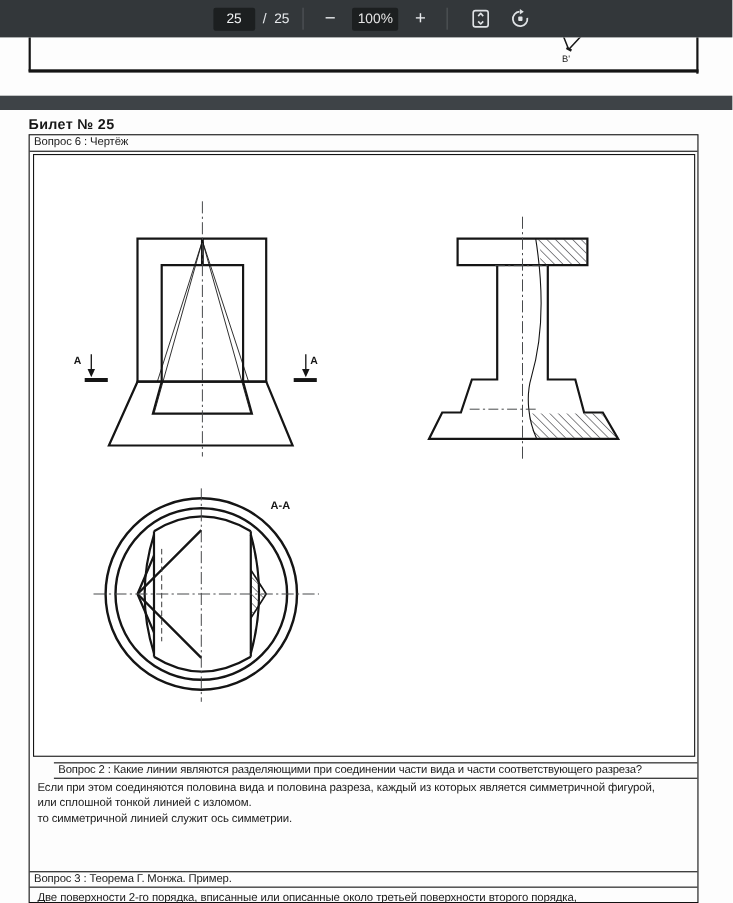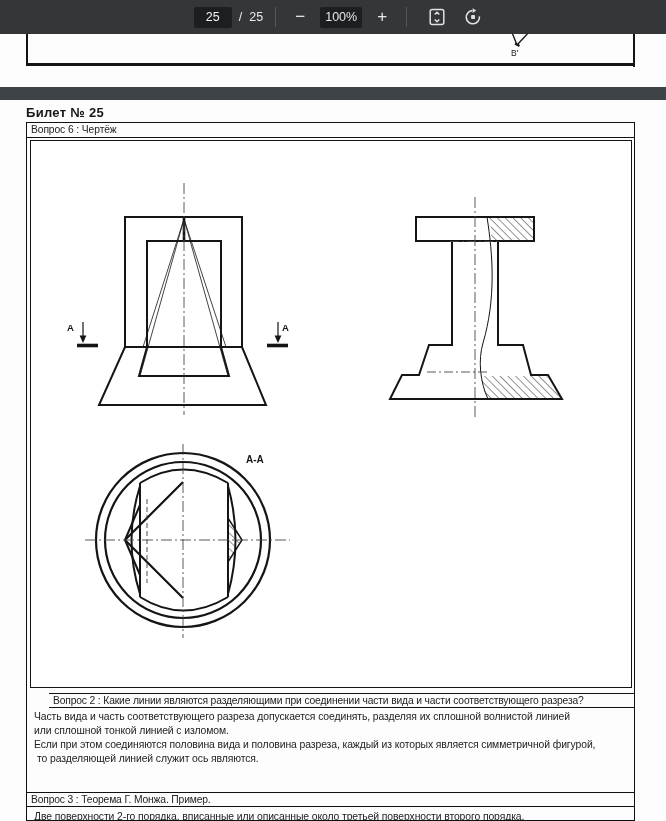--- a/index.html
+++ b/index.html
@@ -176,24 +176,23 @@
           <line x1="54" y1="399" x2="259" y2="399" stroke="#46484a" stroke-width="0.9" stroke-dasharray="11,3,2,3"></line>
           <line x1="152" y1="303" x2="152" y2="497" stroke="#46484a" stroke-width="0.9" stroke-dasharray="11,3,2,3"></line>
           <text x="215" y="322" font-size="10" font-weight="bold" fill="#151515" stroke="none">A-A</text>
         </g>
       </svg>
     </div>
 
     <div class="row-q2h">Вопрос 2 : Какие линии являются разделяющими при соединении части вида и части соответствующего разреза?</div>
 
     <div class="answer answer-q2">
-      <div class="ln">Часть вида и часть соответствующего разреза допускается соединять, разделяя их сплошной волнистой линией</div>
+      <div class="ln">Если при этом соединяются половина вида и половина разреза, каждый из которых является симметричной фигурой,</div>
       <div class="ln">или сплошной тонкой линией с изломом.</div>
-      <div class="ln">Если при этом соединяются половина вида и половина разреза, каждый из которых является симметричной фигурой,</div>
-      <div class="ln">то разделяющей линией служит ось являются.</div>
+      <div class="ln">то симметричной линией служит ось симметрии.</div>
     </div>
 
     <div class="row-q3h">Вопрос 3 : Теорема Г. Монжа. Пример.</div>
 
     <div class="answer answer-q3">
       <div class="ln">Две поверхности 2-го порядка, вписанные или описанные около третьей поверхности второго порядка,</div>
     </div>
 
   </div>
 </div>

